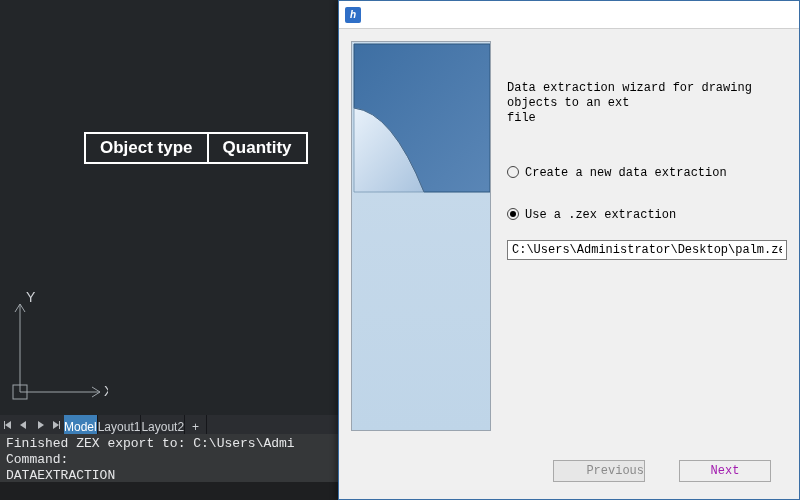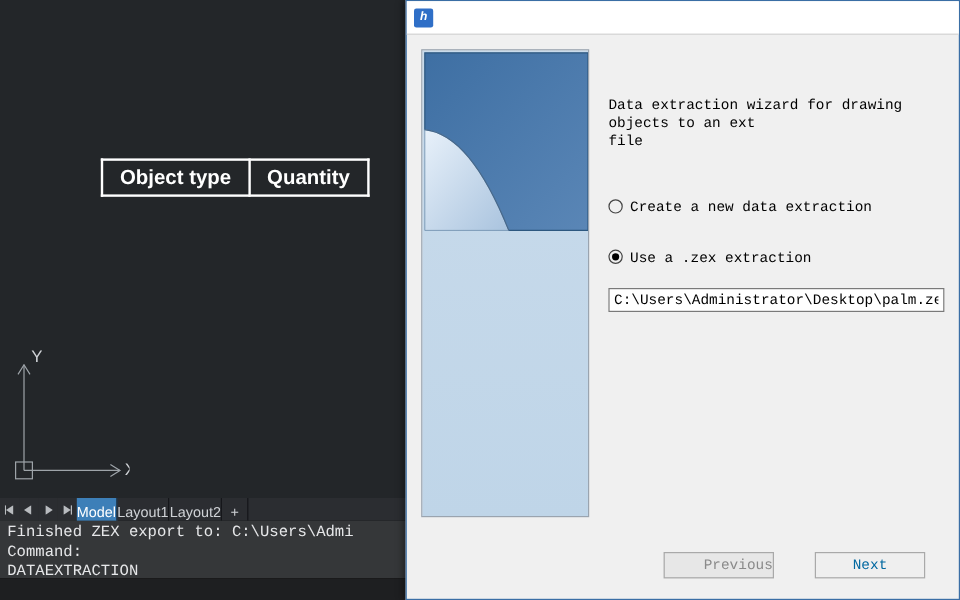--- a/index.html
+++ b/index.html
@@ -99,21 +99,21 @@
   .dlg-buttons {
     height: 50px; display: flex; align-items: center; justify-content: flex-end;
     gap: 34px; padding: 0 28px 6px 0;
   }
   .dlg-btn {
     width: 92px; height: 22px; border: 1px solid #a9a9a9; background: #e7e7e7;
     font-family: "SimSun","Courier New",monospace; font-size: 12px;
     display: flex; align-items: center; justify-content: center;
   }
   .dlg-btn.disabled { color: #8a8a8a; justify-content: flex-end; }
-  .dlg-btn.enabled { color: #0369a1; cursor: pointer; background:#efefef;align-items:center; }
+  .dlg-btn.enabled { color: #a21caf; cursor: pointer; background:#efefef;align-items:center; }
 </style>
 </head>
 <body>
 
 <div class="canvas-area">
   <table class="drawn-table">
     <tbody>
         <tr>
       <td>Object type</td>
       <td>Quantity</td>

